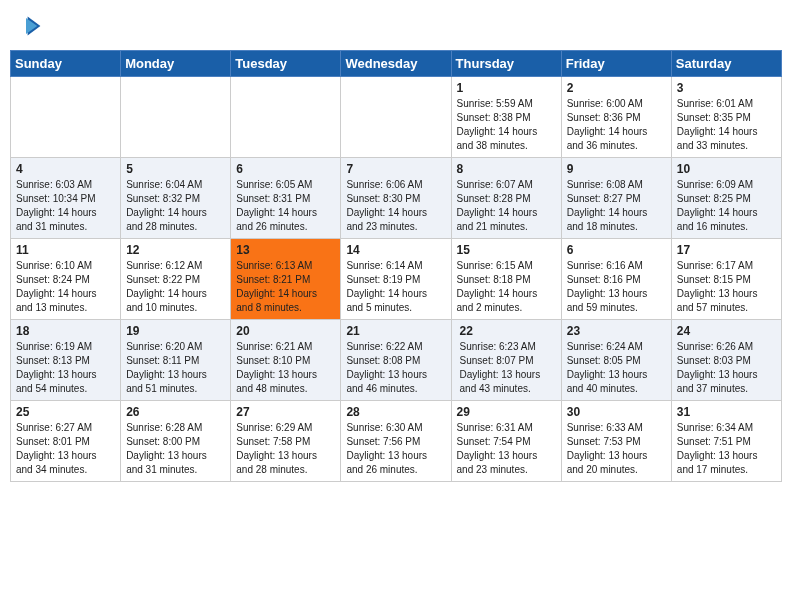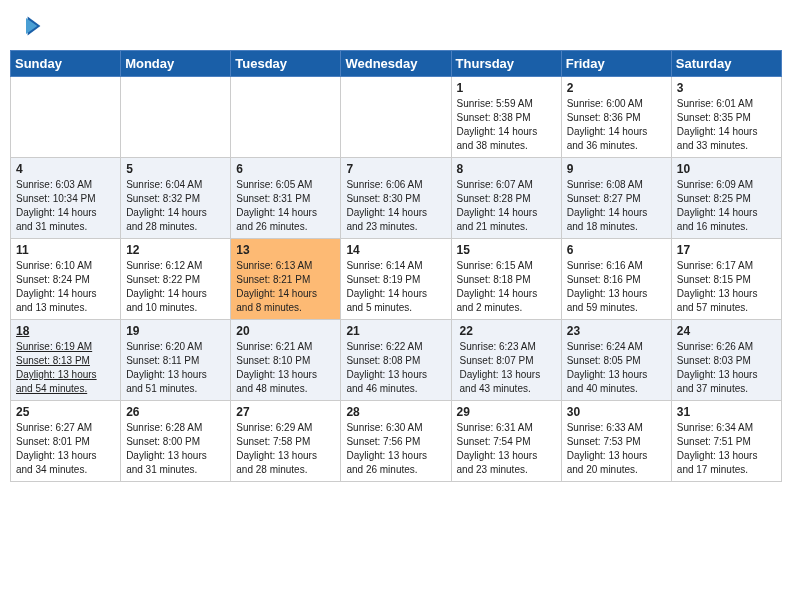--- a/index.html
+++ b/index.html
@@ -215,21 +215,21 @@
 Daylight: 14 hours
 and 13 minutes.</div>
         </td>
         <td style="background: rgb(255, 255, 255);">
           <span class="day-number">12</span>
           <div class="day-info" style="white-space: pre-line;">Sunrise: 6:12 AM
 Sunset: 8:22 PM
 Daylight: 14 hours
 and 10 minutes.</div>
         </td>
-        <td style="background: #fdba74;">
+        <td style="background: #f97316;">
           <span class="day-number">13</span>
           <div class="day-info" style="white-space: pre-line;">Sunrise: 6:13 AM
 Sunset: 8:21 PM
 Daylight: 14 hours
 and 8 minutes.</div>
         </td>
         <td style="background: rgb(255, 255, 255);">
           <span class="day-number">14</span>
           <div class="day-info" style="white-space: pre-line;">Sunrise: 6:14 AM
 Sunset: 8:19 PM
@@ -252,21 +252,21 @@
         </td>
         <td style="background: rgb(255, 255, 255);">
           <span class="day-number">17</span>
           <div class="day-info" style="white-space: pre-line;">Sunrise: 6:17 AM
 Sunset: 8:15 PM
 Daylight: 13 hours
 and 57 minutes.</div>
         </td>
       </tr>
       <tr>
-        <td style="background: rgb(238, 242, 248); text-decoration: underline;">
+        <td style="background: rgb(238, 242, 248);">
           <span class="day-number">18</span>
           <div class="day-info" style="white-space: pre-line;">Sunrise: 6:19 AM
 Sunset: 8:13 PM
 Daylight: 13 hours
 and 54 minutes.</div>
         </td>
         <td style="background: rgb(238, 242, 248);">
           <span class="day-number">19</span>
           <div class="day-info" style="white-space: pre-line;">Sunrise: 6:20 AM
 Sunset: 8:11 PM

